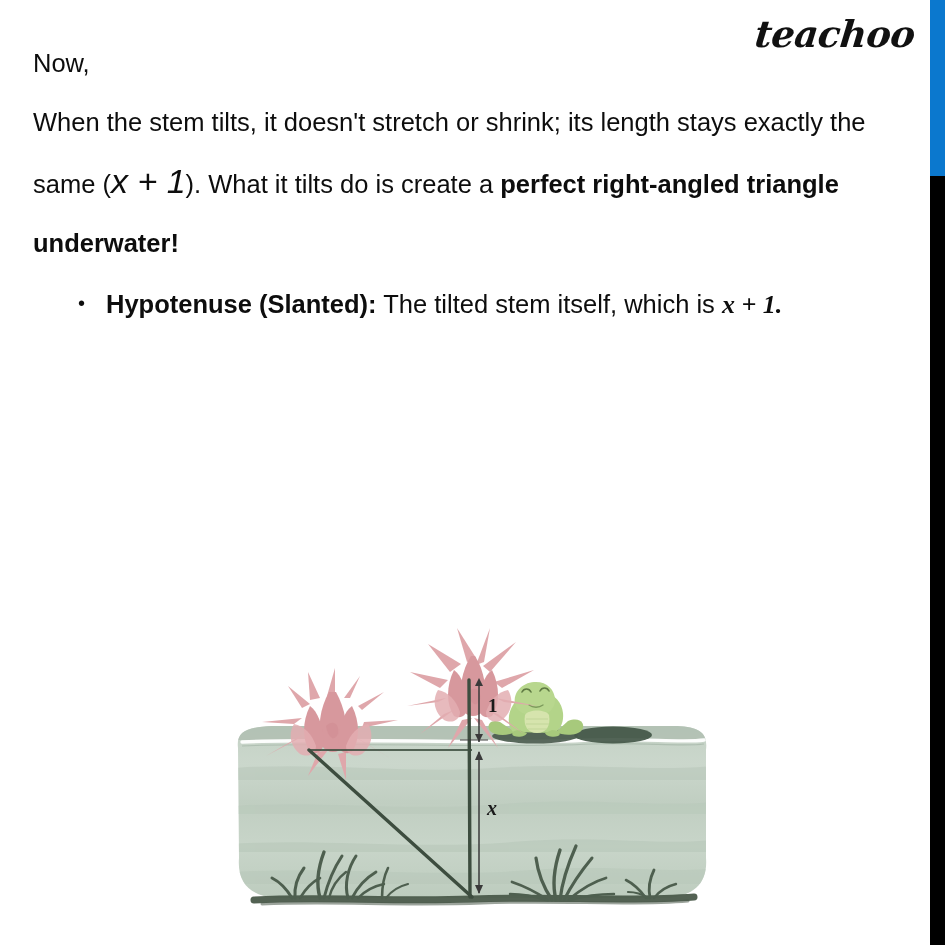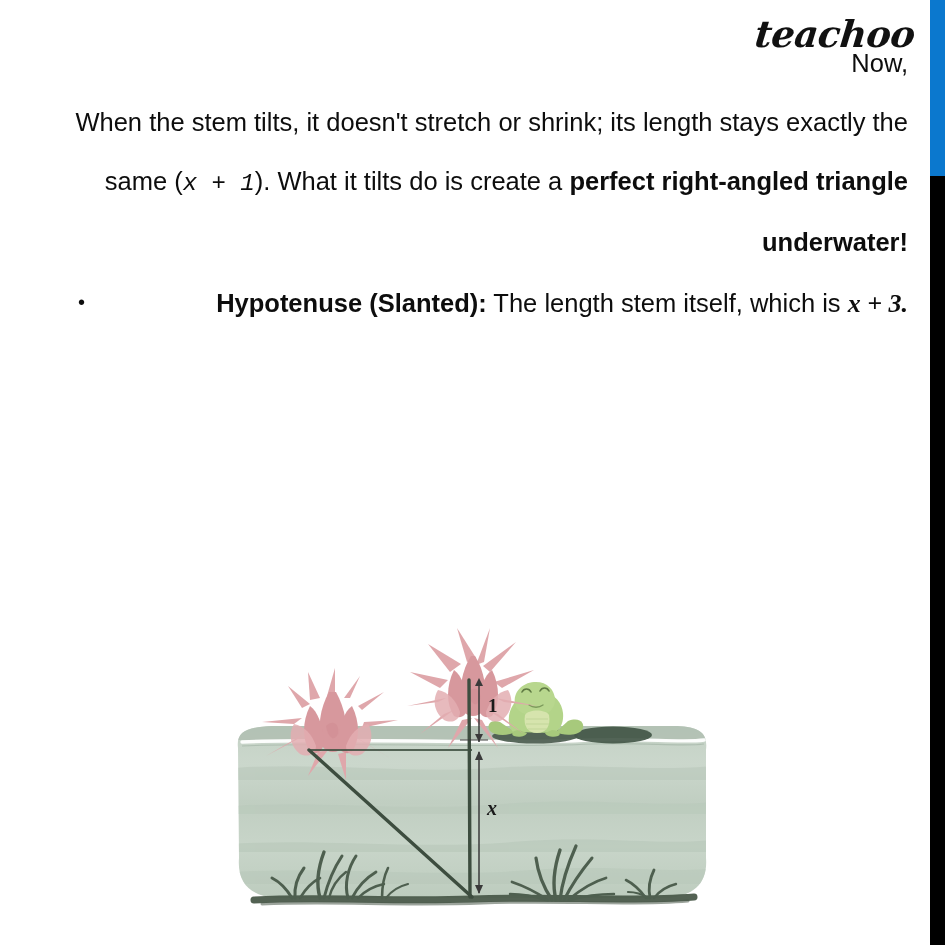--- a/index.html
+++ b/index.html
@@ -37,32 +37,31 @@
     transform: skewX(-6deg);
   }
 
   
   .body-text {
     position: absolute;
     left: 33px;
     top: 34px;
     width: 875px;
     color: #0d0d0d;
-    text-align: right;
   }
   .para {
     font-size: 25.5px;
     line-height: 59px;
     white-space: normal;
   }
   b { font-weight: 700; }
   .mi {
-    font-family: Liberation Mono, monospace;
+    font-family: Liberation Sans, sans-serif;
     font-style: italic;
-    font-size: 24px;
+    font-size: 34px;
   }
   .mib {
     font-family: "Liberation Serif", serif;
     font-style: italic;
     font-weight: 700;
     font-size: 26px;
   }
   .mnb {
     font-family: "Liberation Serif", serif;
     font-weight: 700;
@@ -113,21 +112,21 @@
 
     <div class="para">Now,</div>
 
     <div class="para"><span>When the stem tilts, it doesn't stretch or shrink; its length stays exactly the same (</span><span class="mi">x + 1</span><span>). What it tilts do is create a </span><b>perfect right-angled triangle underwater!</b></div>
 
 
     <ul class="bullets">
 
 
 
-      <li><b>Hypotenuse (Slanted):</b><span> The length stem itself, which is </span><span class="mib">x + 3.</span><span></span></li>
+      <li><b>Hypotenuse (Slanted):</b><span> The tilted stem itself, which is </span><span class="mib">x + 1.</span><span></span></li>
 
     </ul>
   </div>
 
   <div class="illus">
     <svg viewBox="0 0 480 345" xmlns="http://www.w3.org/2000/svg">
       <defs>
         <linearGradient id="wg" x1="0" y1="0" x2="0" y2="1">
           <stop offset="0%" stop-color="#c3d1c4"></stop>
           <stop offset="22%" stop-color="#cbd7cc"></stop>

